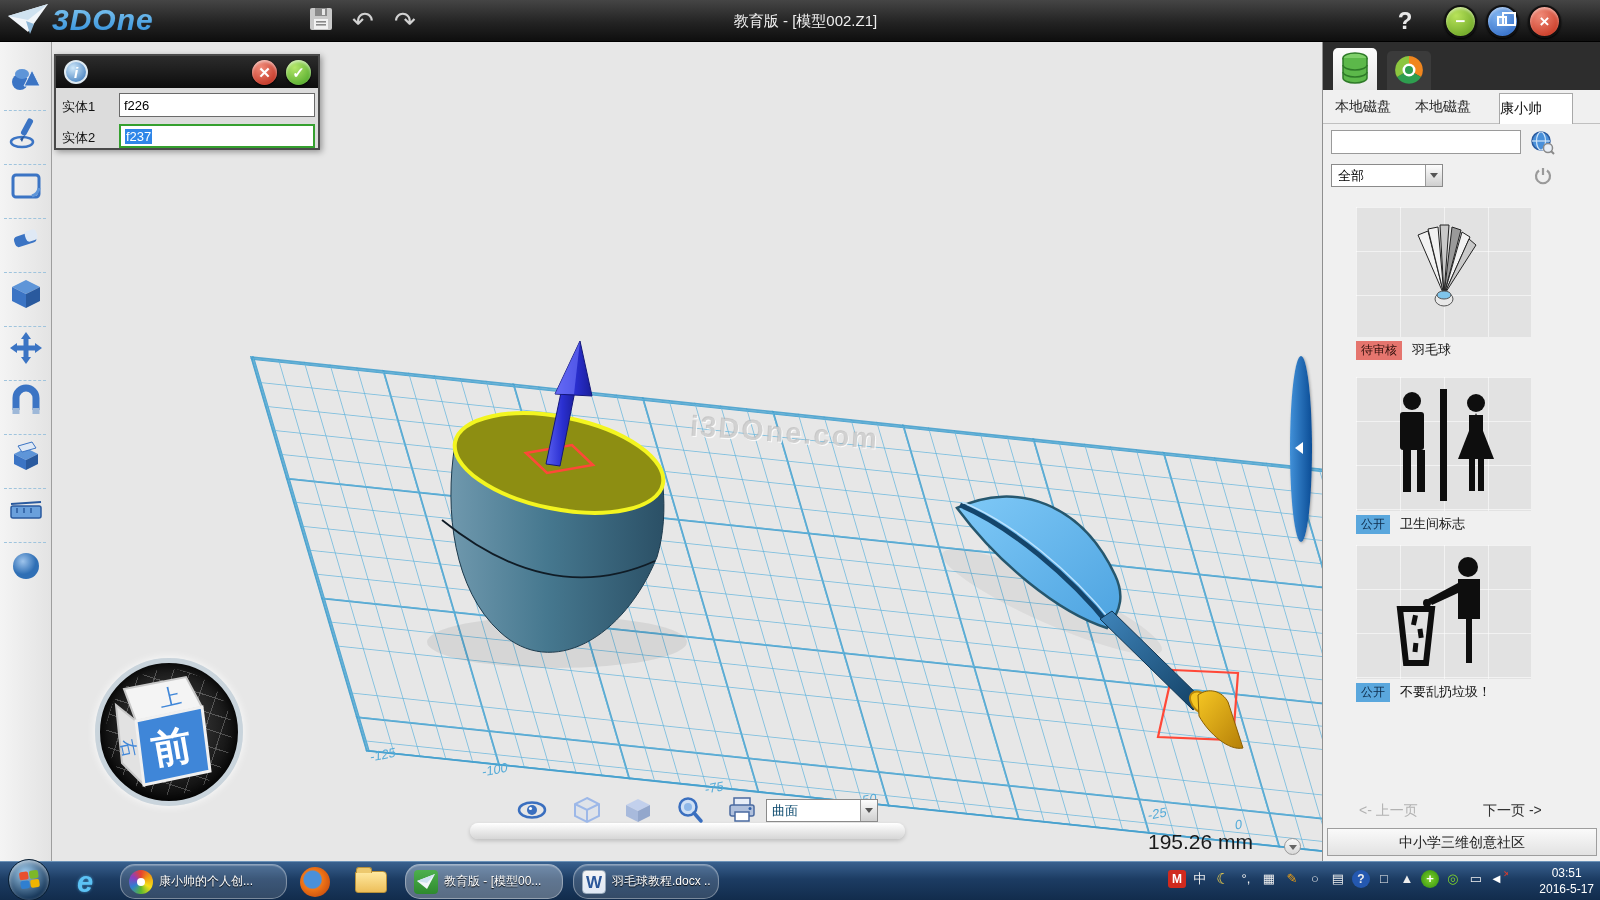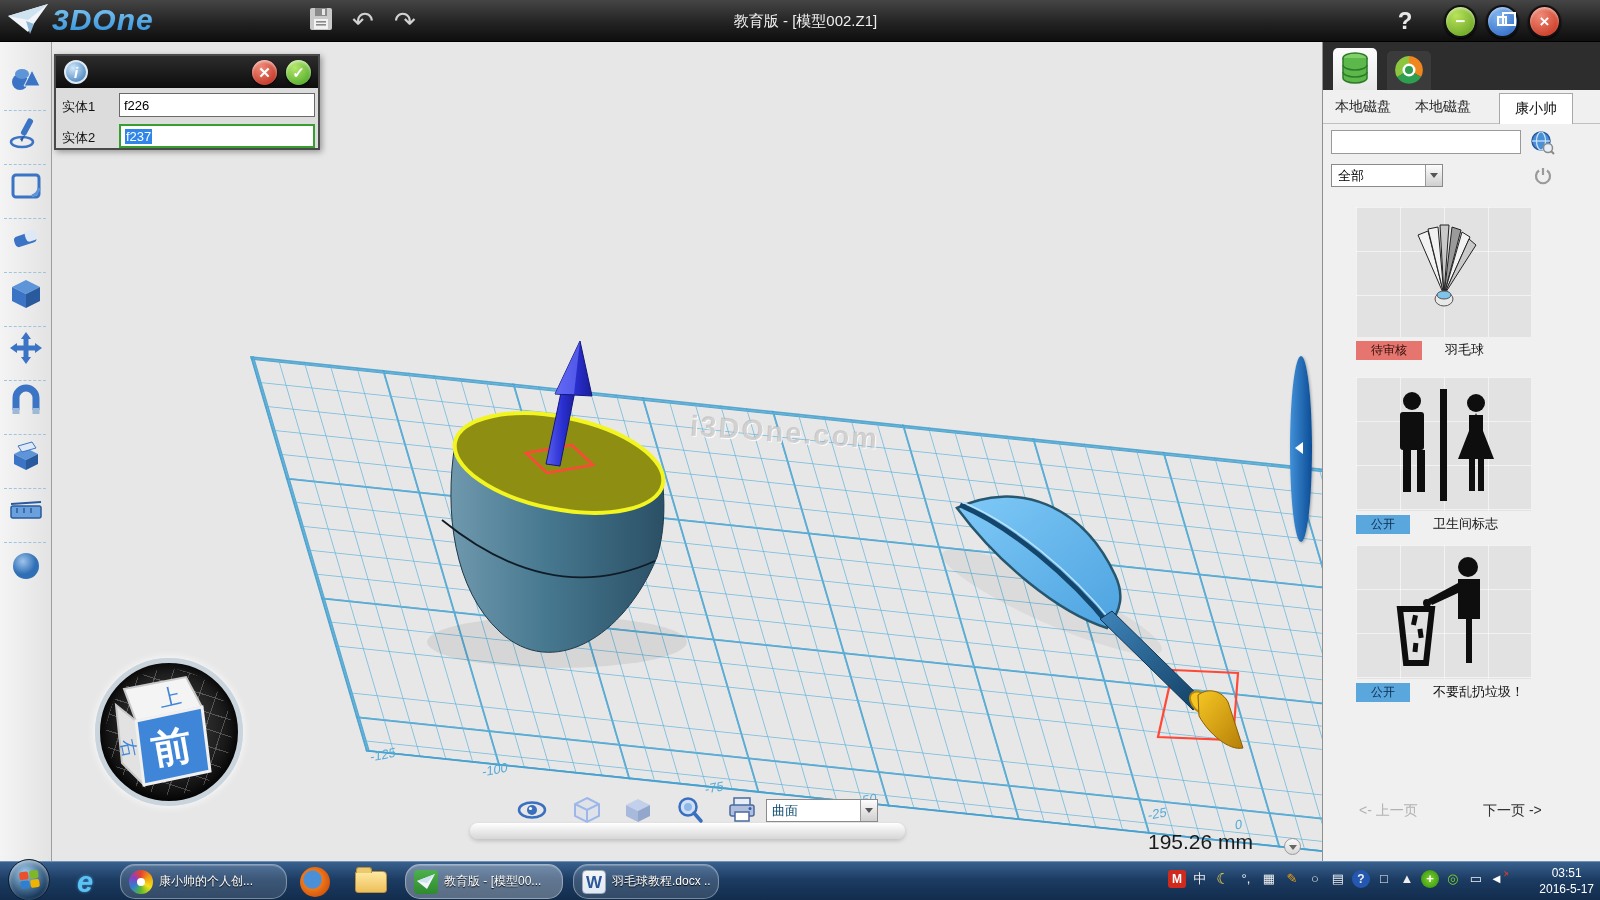--- a/index.html
+++ b/index.html
@@ -105,34 +105,34 @@
   #right-panel { position:absolute; left:1322px; top:42px; width:278px; height:819px;
     background:#f0f0f0; border-left:1px solid #8f8f8f; }
   #panel-strip { position:absolute; left:0; top:0; right:0; height:48px; background:#2d2d2d; }
   .panel-tab { position:absolute; width:44px; height:42px; top:6px; border-radius:5px 5px 0 0; cursor:pointer; }
   #ptab1 { left:10px; background:linear-gradient(#fdfdfd,#e8e8e8); }
   #ptab2 { left:64px; top:9px; height:39px; background:#3b3b3b; }
   #panel-tabsrow { position:absolute; left:0; top:48px; right:0; height:34px; background:#f0f0f0;
     border-bottom:1px solid #c0c0c0; }
   .txt-tab { position:absolute; top:8px; font-size:14px; color:#222; cursor:pointer; }
   #tab-active { position:absolute; left:176px; top:3px; width:74px; height:31px; background:#fff;
-    border:1px solid #a8a8a8; border-bottom:none; text-align:center; line-height:29px; font-size:14px;
+    border:1px solid #a8a8a8; border-bottom:none; text-align:left; line-height:29px; font-size:14px;
     color:#111; cursor:pointer; }
   #panel-search { position:absolute; left:8px; top:88px; width:190px; height:24px; background:#fff;
     border:1px solid #9a9a9a; font-size:13px; padding:2px 5px; }
   #globe-btn { position:absolute; left:206px; top:87px; width:26px; height:26px; cursor:pointer; }
   #filter-dd { position:absolute; left:8px; top:122px; width:112px; height:23px; background:#fff;
     border:1px solid #8a8a8a; font-size:13px; line-height:21px; padding-left:6px; cursor:pointer; }
   #power-btn { position:absolute; left:210px; top:124px; width:20px; height:20px; cursor:pointer; }
   .thumb { position:absolute; left:33px; width:175px; background:#e2e2e2; cursor:pointer;
     background-image:
       repeating-linear-gradient(to right, rgba(255,255,255,.55) 0 1px, transparent 1px 44px),
       repeating-linear-gradient(to bottom, rgba(255,255,255,.55) 0 1px, transparent 1px 44px); }
   .caption { position:absolute; left:33px; height:18px; font-size:13px; color:#111; white-space:nowrap; }
-  .badge { display:inline-block; padding:1px 15px; font-size:12px; margin-right:23px; }
+  .badge { display:inline-block; padding:1px 5px; font-size:12px; margin-right:10px; }
   .badge-red { background:#e5756e; color:#30100c; }
   .badge-blue { background:#5aa7dd; color:#0d2b4a; }
   #pg-prev { position:absolute; left:36px; top:760px; font-size:14px; color:#b2b2b2; cursor:pointer; }
   #pg-next { position:absolute; left:160px; top:760px; font-size:14px; color:#333; cursor:pointer; }
   #panel-footer { position:absolute; left:4px; top:786px; width:270px; height:28px; text-align:center;
     line-height:26px; font-size:14px; color:#222; background:linear-gradient(#fafafa,#e2e2e2);
     border:1px solid #9e9e9e; cursor:pointer; }
 
   
   #taskbar { position:absolute; left:0; top:861px; width:1600px; height:39px;
@@ -553,20 +553,21 @@
           <rect x="57" y="98" width="5" height="9" transform="rotate(6 59 102)"></rect>
         </g>
       </svg>
     </div>
     <div class="caption" style="top:641px">
       <span class="badge badge-blue">公开</span><span>不要乱扔垃圾！</span>
     </div>
 
     <div id="pg-prev">&lt;- 上一页</div>
     <div id="pg-next">下一页 -&gt;</div>
+    <div id="panel-footer">中小学三维创意社区</div>
   </div>
 
   <div id="taskbar">
     <div id="start-orb">
       <div class="flag">
           <i class="f1"></i>
           <i class="f2"></i>
           <i class="f3"></i>
           <i class="f4"></i>
         </div>

